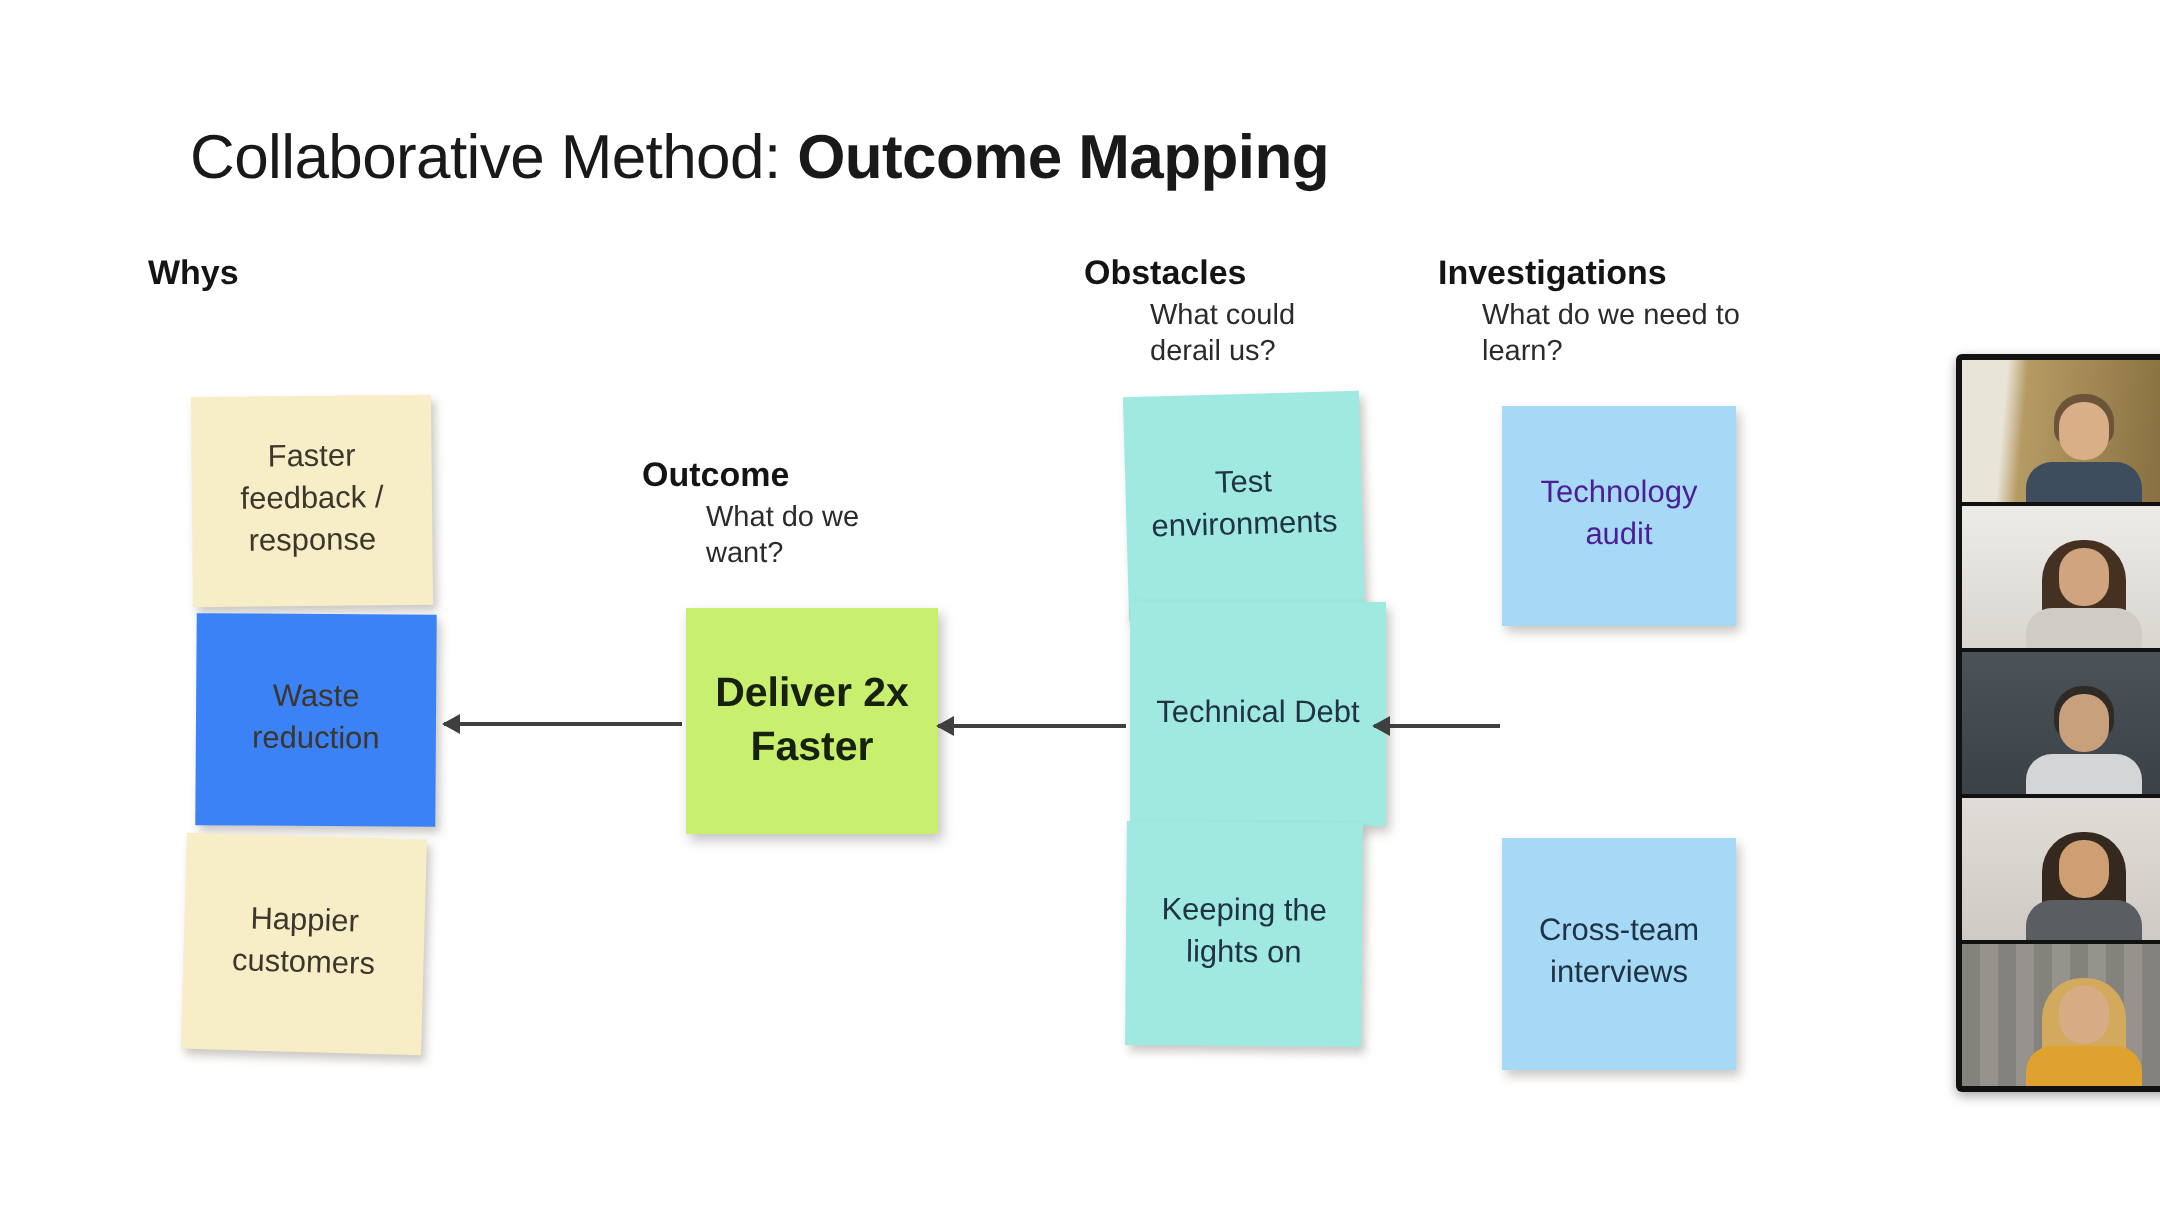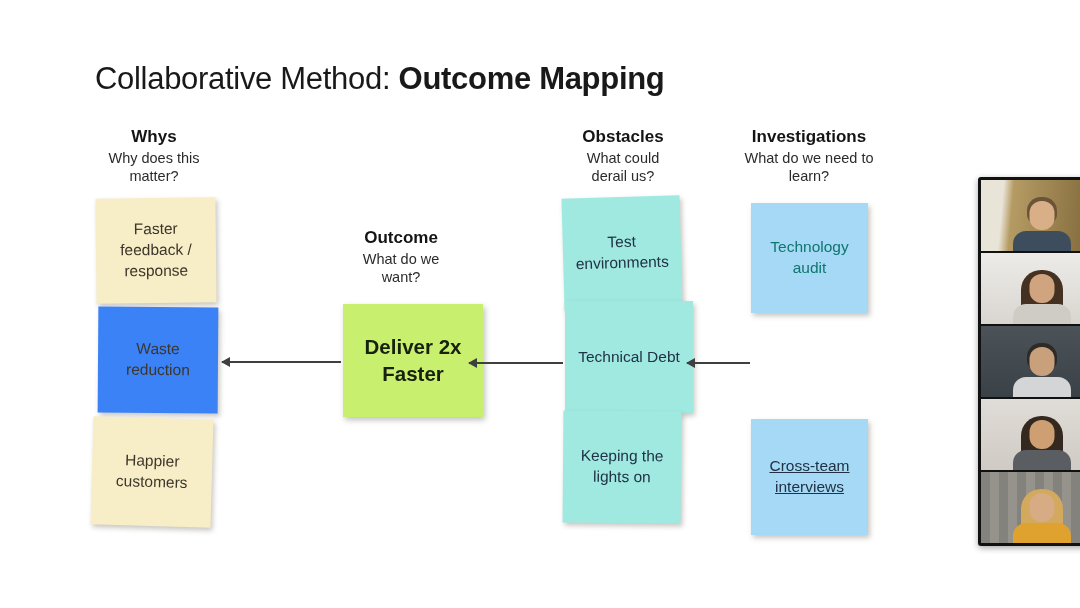--- a/index.html
+++ b/index.html
@@ -6,21 +6,21 @@
   .slide{
     position:relative;width:1080px;height:608px;background:#ffffff;overflow:hidden;
     font-family:"Liberation Sans",sans-serif;color:#1c1c1c;margin-left:48px;
   }
   .title{
     position:absolute;left:47px;top:40px;font-size:31px;font-weight:400;
     letter-spacing:-0.3px;color:#191919;white-space:nowrap;
   }
   .title strong{font-weight:700;}
 
-  .col-header{position:absolute;text-align:center;}
+  .col-header{position:absolute;text-align:left;}
   .col-title{font-size:17px;font-weight:700;color:#141414;line-height:1.2;}
   .col-sub{font-size:14.5px;font-weight:400;color:#2b2b2b;line-height:1.22;margin:3px auto 0;}
 
   #hdr-whys{left:26px;top:127px;width:160px;}
   #hdr-whys .col-sub{max-width:106px;}
   #hdr-outcome{left:273px;top:228px;width:160px;}
   #hdr-outcome .col-sub{max-width:96px;}
   #hdr-obstacles{left:494px;top:127px;width:162px;}
   #hdr-obstacles .col-sub{max-width:96px;}
   #hdr-investigations{left:671px;top:127px;width:180px;}
@@ -33,21 +33,21 @@
   }
   .note-green{
     font-size:20.5px;font-weight:700;line-height:1.3;
     box-shadow:2px 3px 6px rgba(0,0,0,0.25);
   }
   
   #note-y1{left:48px;top:198px;width:120px;height:105px;transform:rotate(-0.6deg);}
   #note-y2{left:50px;top:307px;width:120px;height:106px;transform:rotate(0.4deg);}
   #note-y3{left:44px;top:418px;width:120px;height:108px;transform:rotate(1.6deg);}
   
-  #note-g1{left:295px;top:304px;width:140px;height:113px;}
+  #note-g1{left:295px;top:304px;width:126px;height:113px;}
   
   #note-c1{left:515px;top:197px;width:118px;height:112px;transform:rotate(-1.6deg);}
   #note-c2{left:517px;top:301px;width:128px;height:112px;}
   #note-c3{left:515px;top:411px;width:118px;height:112px;transform:rotate(0.5deg);}
   
   #note-b1{left:703px;top:203px;width:117px;height:110px;}
   #note-b2{left:701px;top:306px;width:120px;height:114px;transform:rotate(0.4deg);}
   #note-b3{left:703px;top:419px;width:117px;height:116px;}
 
   .arrow{position:absolute;height:1.6px;}
@@ -87,21 +87,20 @@
 </style>
 </head>
 <body>
 
 <div class="slide">
 
   <h1 class="title" style="color: rgb(25, 25, 25);"><span>Collaborative Method: </span><strong>Outcome Mapping</strong></h1>
 
   <div class="col-header" id="hdr-whys">
     <div class="col-title">Whys</div>
-    <div class="col-sub">Why does this matter?</div>
   </div>
   <div class="col-header" id="hdr-outcome">
     <div class="col-title">Outcome</div>
     <div class="col-sub">What do we want?</div>
   </div>
   <div class="col-header" id="hdr-obstacles">
     <div class="col-title">Obstacles</div>
     <div class="col-sub">What could derail us?</div>
   </div>
   <div class="col-header" id="hdr-investigations">
@@ -112,22 +111,22 @@
   <div class="note" id="note-y1" style="background: rgb(247, 237, 199); color: rgb(60, 54, 43);">Faster feedback / response</div>
   <div class="note" id="note-y2" style="background: #3b82f6; color: rgb(60, 54, 43);">Waste reduction</div>
   <div class="note" id="note-y3" style="background: rgb(247, 237, 199); color: rgb(60, 54, 43);">Happier customers</div>
 
   <div class="note note-green" id="note-g1" style="background: rgb(200, 239, 110); color: rgb(23, 33, 14);">Deliver 2x Faster</div>
 
   <div class="note" id="note-c1" style="background: rgb(159, 233, 225); color: rgb(32, 50, 68);">Test environments</div>
   <div class="note" id="note-c2" style="background: rgb(159, 233, 225); color: rgb(32, 50, 68);">Technical Debt</div>
   <div class="note" id="note-c3" style="background: rgb(159, 233, 225); color: rgb(32, 50, 68);">Keeping the lights on</div>
 
-  <div class="note" id="note-b1" style="background: rgb(165, 217, 246); color: #0f766e;">Technology audit</div>
-  <div class="note" id="note-b3" style="background: rgb(165, 217, 246); color: rgb(32, 50, 68); text-decoration: underline;">Cross-team interviews</div>
+  <div class="note" id="note-b1" style="background: rgb(165, 217, 246); color: #4c1d95;">Technology audit</div>
+  <div class="note" id="note-b3" style="background: rgb(165, 217, 246); color: rgb(32, 50, 68);">Cross-team interviews</div>
 
   <div class="arrow" id="arrow-outcome-whys" style="background: rgb(63, 63, 63); color: rgb(63, 63, 63); border-right-color: rgb(63, 63, 63);"></div>
   <div class="arrow" id="arrow-obstacles-outcome" style="background: rgb(63, 63, 63); color: rgb(63, 63, 63); border-right-color: rgb(63, 63, 63);"></div>
   <div class="arrow" id="arrow-investigations-obstacles" style="background: rgb(63, 63, 63); color: rgb(63, 63, 63); border-right-color: rgb(63, 63, 63);"></div>
 
   <div class="video-strip">
     <div class="video-tile hair-short" style="--bg: linear-gradient(95deg,#e9e4d8 0%,#e9e4d8 18%,#b59b63 26%,#7a6236 100%); --hair: #6b5437; --skin: #d9af88; --shirt: #3e4d5e;">
       <div class="person">
         <div class="hair"></div>
         <div class="head"></div>

